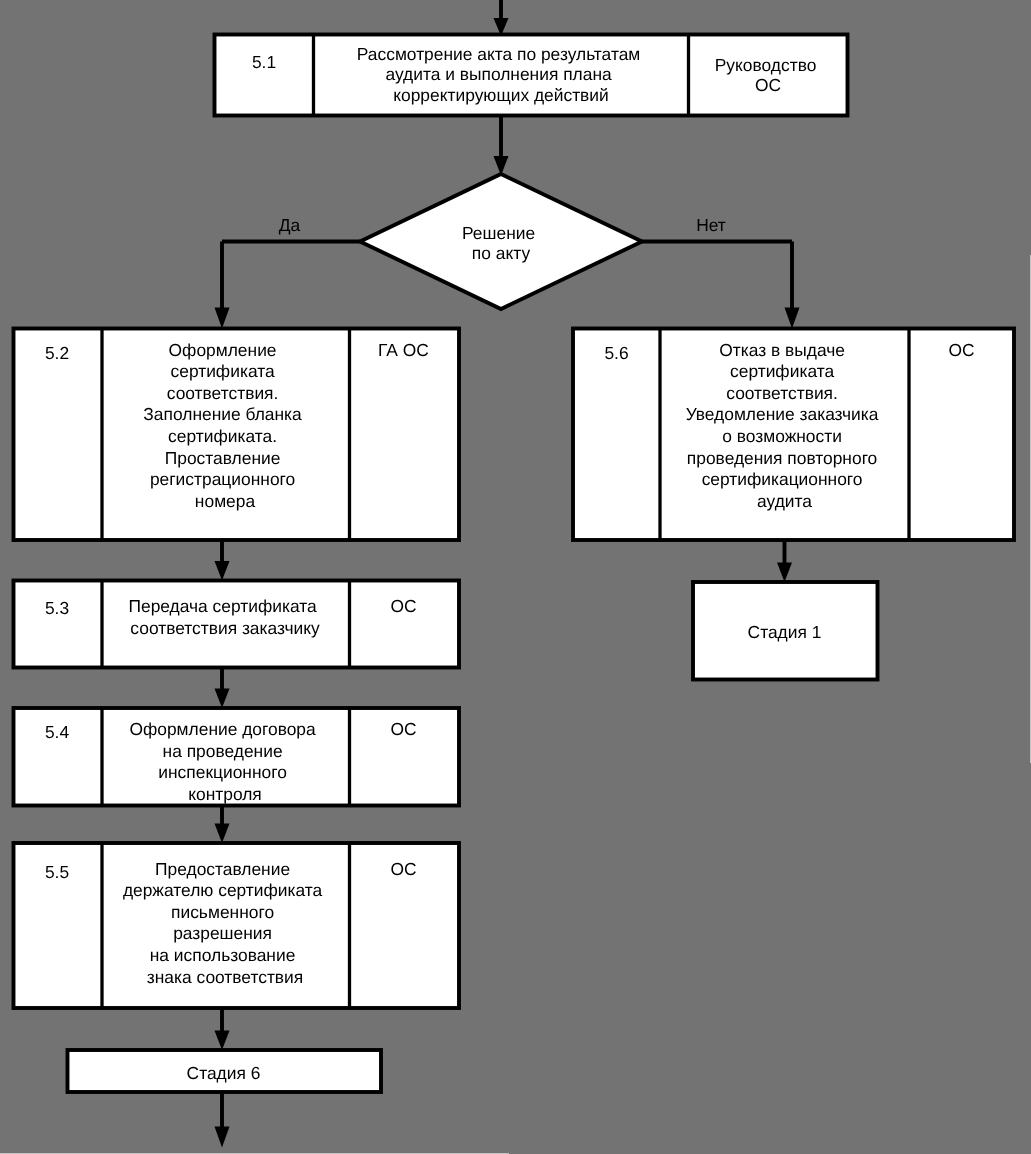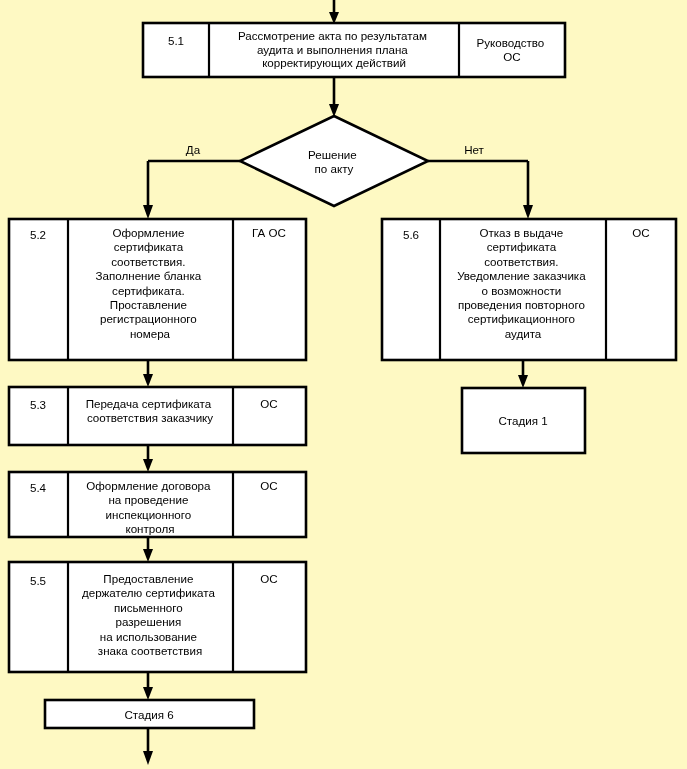--- a/index.html
+++ b/index.html
@@ -8,21 +8,21 @@
     background: #ffffff;
   }
   body {
     font-family: "Liberation Sans", sans-serif;
     -webkit-font-smoothing: antialiased;
   }
   #flowchart-root {
     position: relative;
     width: 687px;
     height: 769px;
-    background: #fef9c3;
+    background: #737373;
     overflow: hidden;
   }
   svg.diagram-layer {
     position: absolute;
     top: 0;
     left: 0;
     width: 687px;
     height: 769px;
   }
   .box-rect {

